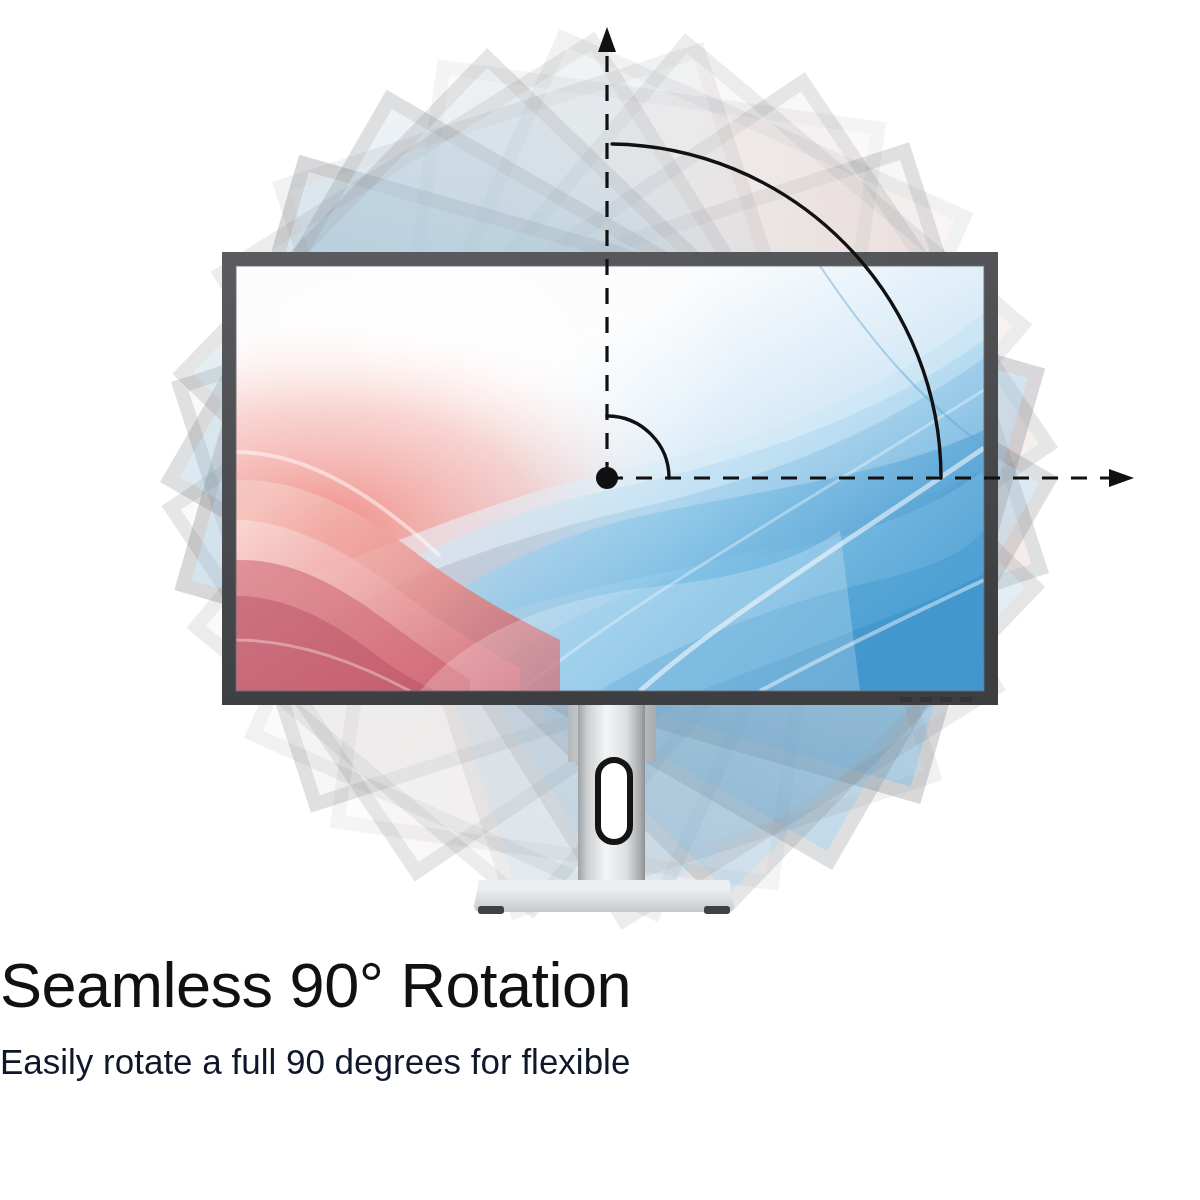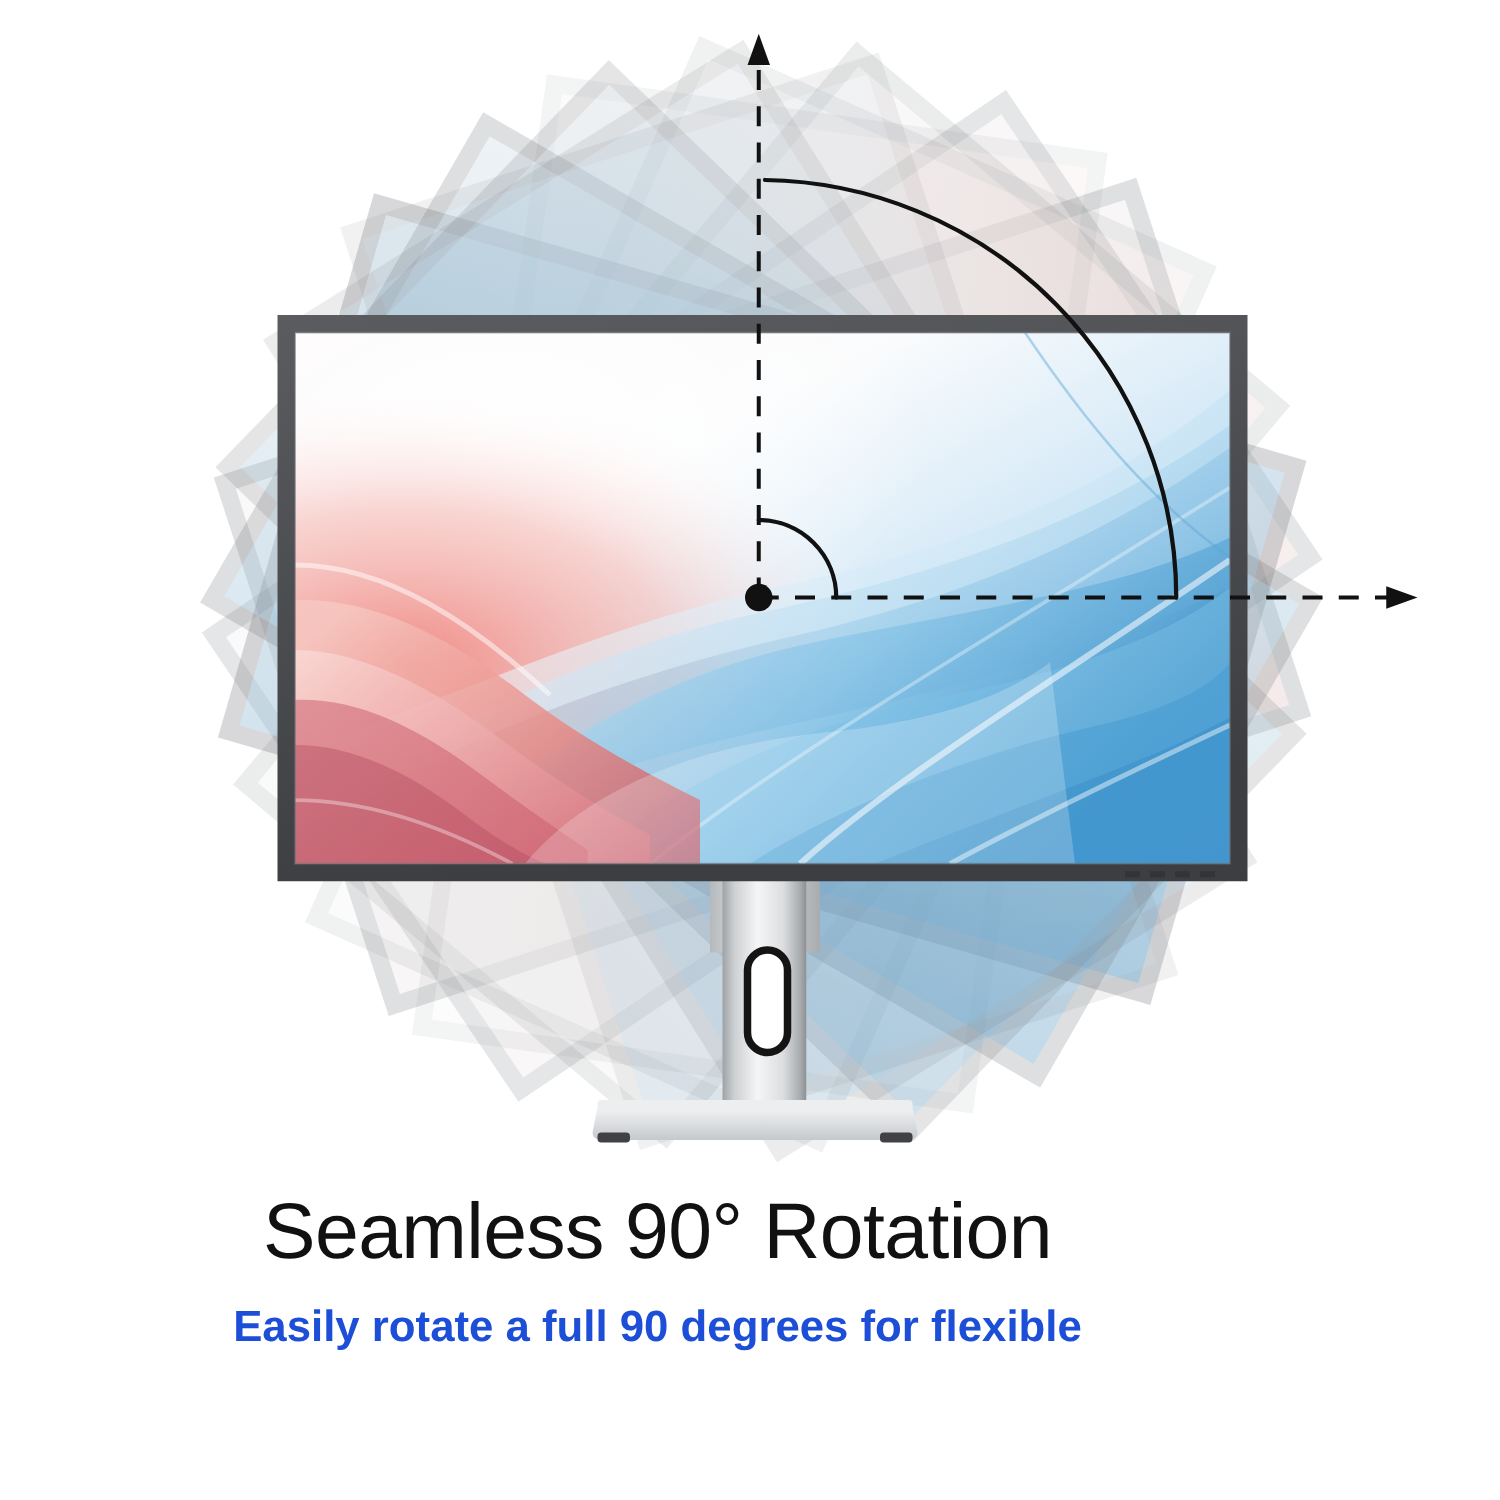--- a/index.html
+++ b/index.html
@@ -19,36 +19,35 @@
     position: absolute;
     left: 0; top: 0;
     width: 1200px;
     height: 1200px;
   }
   .caption-block {
     position: absolute;
     left: 0;
     top: 950px;
     width: 1052px;
-    text-align: center;
   }
   .headline {
     font-family: "Liberation Sans", sans-serif;
     font-size: 63px;
     font-weight: 400;
     color: #111111;
     letter-spacing: -0.5px;
     margin: 0;
     line-height: 1.12;
   }
   .subline {
     font-family: "Liberation Sans", sans-serif;
     font-size: 35px;
-    font-weight: 700;
-    color: #1d4ed8;
+    font-weight: 400;
+    color: #0f172a;
     margin: 0;
     line-height: 1.45;
     padding-top: 16px;
   }
 </style>
 </head>
 <body>
 
 <div id="stage">
 

